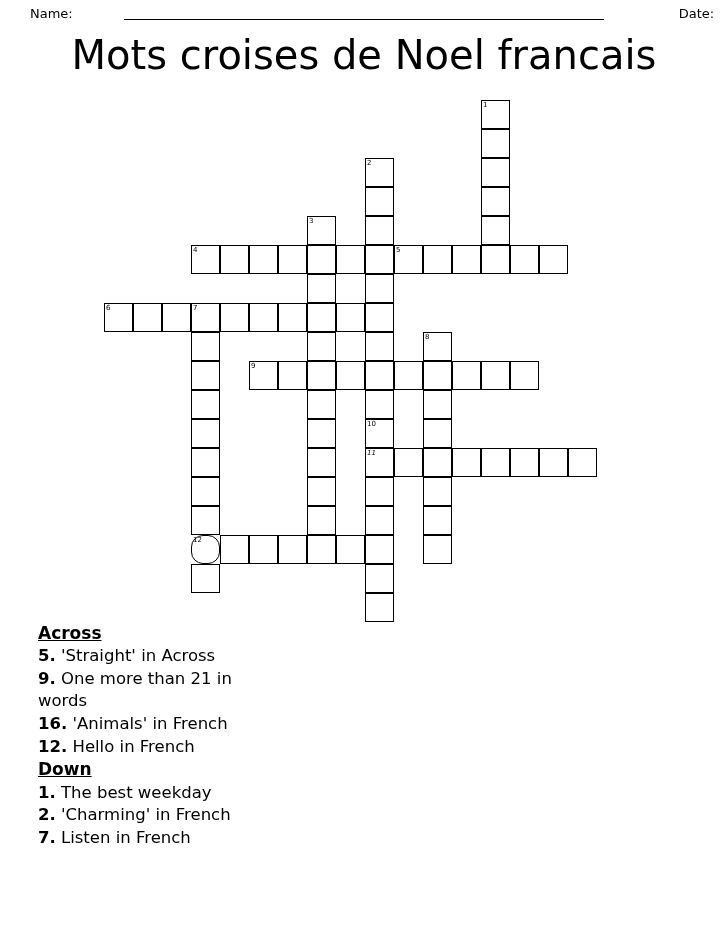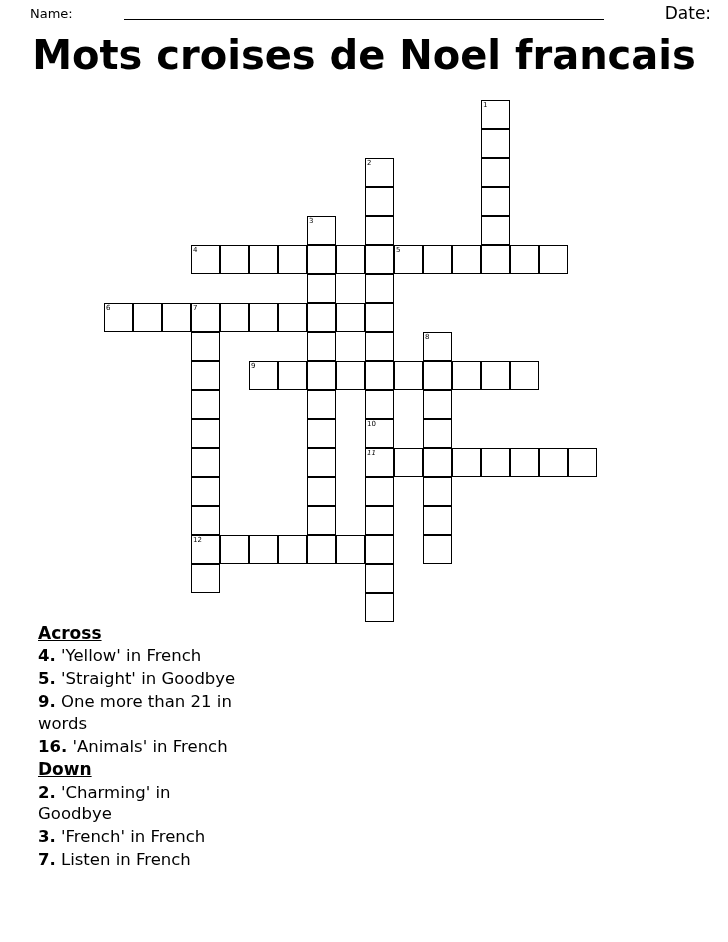--- a/index.html
+++ b/index.html
@@ -33,39 +33,39 @@
     font-size: 13px;
   }
   .hdr-name-rule {
     flex: 0 0 auto;
     width: 480px;
     border-bottom: 1px solid #000;
     height: 12px;
     margin-left: 4px;
   }
   .hdr-date-label {
-    margin-left: 14px;
-    font-size: 17px;
+    margin-left: 28px;
+    font-size: 13px;
   }
   .hdr-date-rule {
     width: 66px;
     border-bottom: 1px solid #000;
     height: 12px;
     margin-left: 4px;
   }
 
   
   .puzzle-title {
     position: absolute;
     top: 32px;
     left: 0;
     width: 728px;
     text-align: center;
     font-size: 40px;
-    font-weight: bold;
+    font-weight: normal;
     font-family: "DejaVu Sans", sans-serif;
     letter-spacing: 0px;
     white-space: nowrap;
   }
 
   
   #grid-wrap {
     position: absolute;
     top: 96px;
     left: 0px;
@@ -199,21 +199,21 @@
     <div class="cell" style="left: 249px; top: 207px;"></div>
     <div class="cell" style="left: 278px; top: 207px;"></div>
     <div class="cell" style="left: 336px; top: 207px;"></div>
     <div class="cell" style="left: 191px; top: 236px;"></div>
     <div class="cell" style="left: 191px; top: 265px;"></div>
     <div class="cell" style="left: 191px; top: 294px;"></div>
     <div class="cell" style="left: 191px; top: 323px;"></div>
     <div class="cell" style="left: 191px; top: 352px;"></div>
     <div class="cell" style="left: 191px; top: 381px;"></div>
     <div class="cell" style="left: 191px; top: 410px;"></div>
-    <div class="cell" style="left: 191px; top: 439px;">
+    <div class="cell" style="left: 191px; top: 439px; border-radius: 12px;">
       <span class="num">12</span>
     </div>
     <div class="cell" style="left: 191px; top: 468px;"></div>
     <div class="cell" style="left: 423px; top: 236px;">
       <span class="num">8</span>
     </div>
     <div class="cell" style="left: 423px; top: 265px;"></div>
     <div class="cell" style="left: 423px; top: 294px;"></div>
     <div class="cell" style="left: 423px; top: 323px;"></div>
     <div class="cell" style="left: 423px; top: 352px;"></div>
@@ -238,24 +238,24 @@
     <div class="cell" style="left: 220px; top: 439px;"></div>
     <div class="cell" style="left: 249px; top: 439px;"></div>
     <div class="cell" style="left: 278px; top: 439px;"></div>
     <div class="cell" style="left: 307px; top: 439px;"></div>
     <div class="cell" style="left: 336px; top: 439px;"></div>
   </div>
 
 <div id="clues">
   <div class="clue-head">Across</div>
   <div id="across-list">
-      <div class="clue"><span class="cn">4.</span><span> 'Yellow' in French</span></div>
-      <div class="clue"><span class="cn">5.</span><span> 'Straight' in Goodbye</span></div>
+      <div class="clue"><span class="cn">5.</span><span> 'Straight' in Across</span></div>
       <div class="clue"><span class="cn">9.</span><span> One more than 21 in words</span></div>
       <div class="clue"><span class="cn">16.</span><span> 'Animals' in French</span></div>
+      <div class="clue"><span class="cn">12.</span><span> Hello in French</span></div>
     </div>
   <div class="clue-head">Down</div>
   <div id="down-list">
-      <div class="clue"><span class="cn">2.</span><span> 'Charming' in Goodbye</span></div>
-      <div class="clue"><span class="cn">3.</span><span> 'French' in French</span></div>
+      <div class="clue"><span class="cn">1.</span><span> The best weekday</span></div>
+      <div class="clue"><span class="cn">2.</span><span> 'Charming' in French</span></div>
       <div class="clue"><span class="cn">7.</span><span> Listen in French</span></div>
     </div>
 </div>
 
 </body></html>

